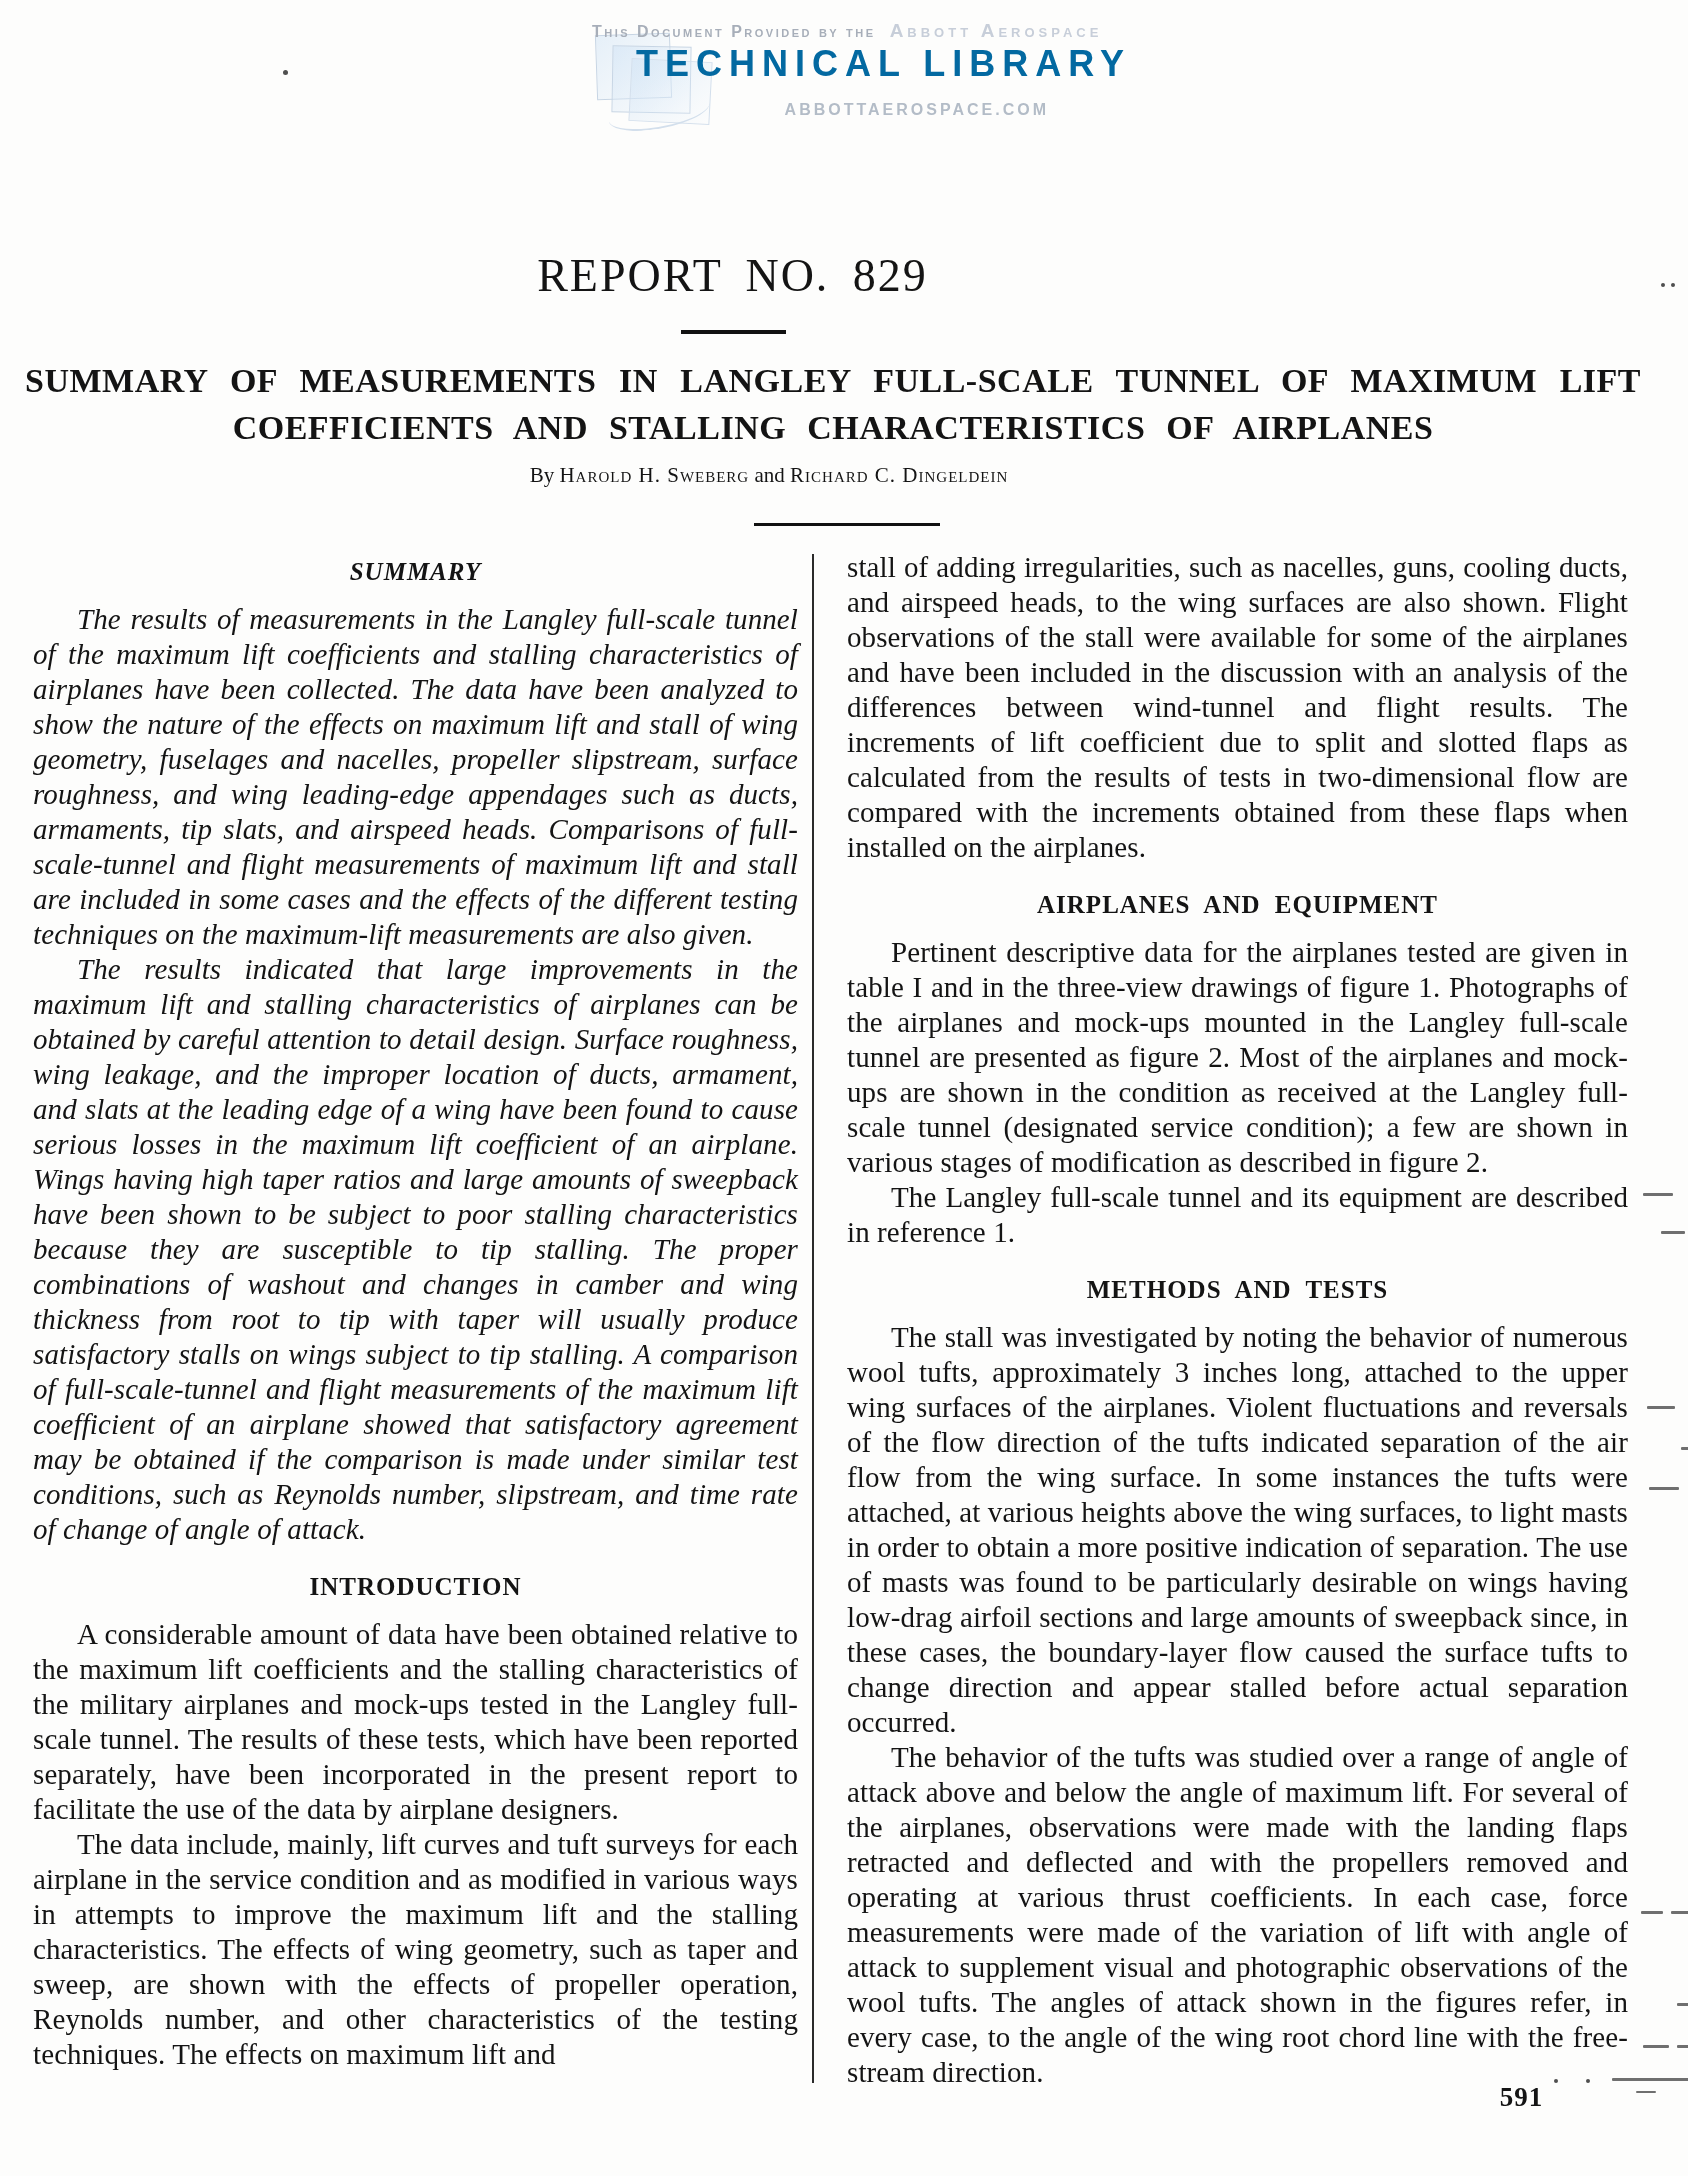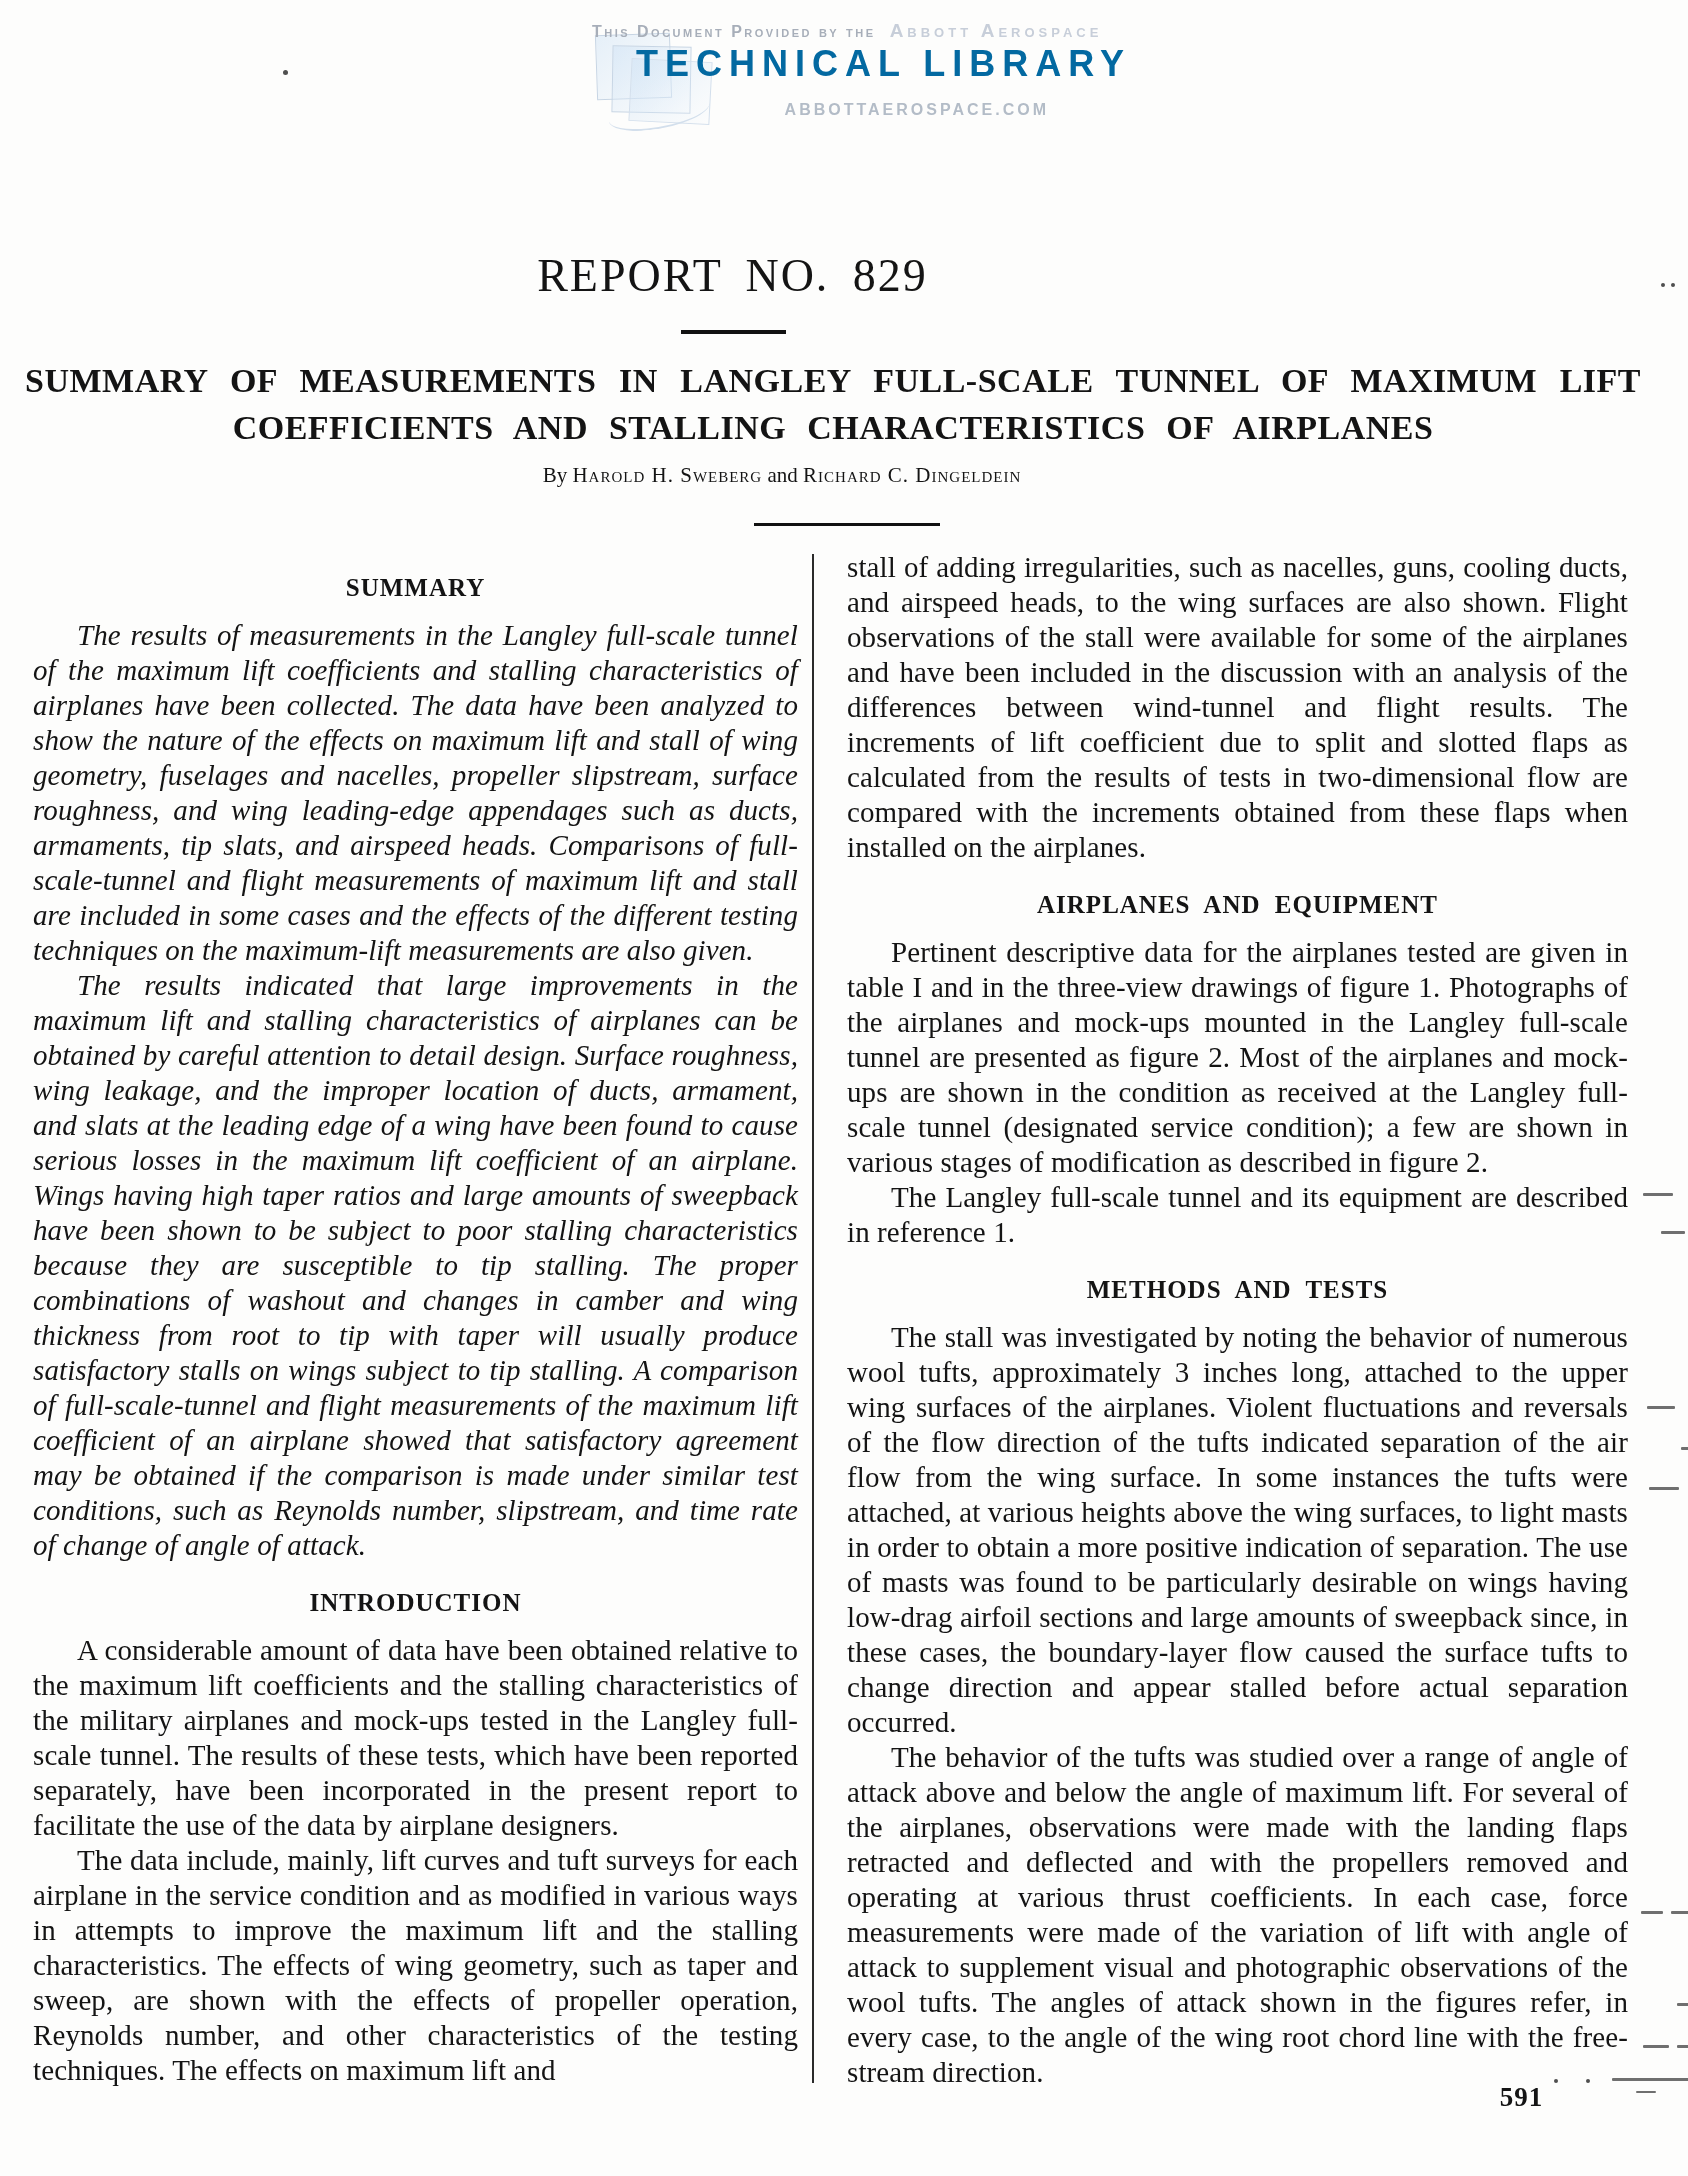--- a/index.html
+++ b/index.html
@@ -47,39 +47,39 @@
   .report-no{
     position:absolute;left:0;top:249px;width:1465px;text-align:center;
     font-size:46px;font-weight:normal;letter-spacing:2px;word-spacing:10px;margin:0;
   }
   .rule{position:absolute;background:#111;}
   .rule1{left:681px;top:330px;width:105px;height:4px;}
   .rule2{left:754px;top:523px;width:186px;height:3px;}
   .title{position:absolute;left:25px;top:360px;width:1616px;margin:0;font-weight:bold;font-size:34px;line-height:42px;}
   .title .t1{display:block;text-align:justify;text-align-last:justify;letter-spacing:0.5px;word-spacing:6px;}
   .title .t2{display:block;text-align:center;letter-spacing:0.5px;word-spacing:12px;margin-top:5px;}
-  .byline{position:absolute;left:17px;top:463px;width:1530px;margin:0;text-align:center;font-size:21px;}
+  .byline{position:absolute;left:4px;top:463px;width:1530px;margin:0;text-align:center;font-size:21px;}
   .byline .sc{font-variant:small-caps;letter-spacing:1px;}
   
   .columns{position:absolute;left:33px;top:550px;width:1596px;}
   .col{position:absolute;top:0;}
   .col-left{left:0;width:765px;}
   .col-right{left:814px;width:781px;}
   .col-divider{position:absolute;left:779px;top:4px;width:2px;height:1529px;background:#2a2a2a;}
   .col p{
     margin:0;font-size:29px;line-height:35px;text-align:justify;
     letter-spacing:0.1px;
   }
   .col p.ind{text-indent:44px;}
   .col p.ital{font-style:italic;}
   .col h3{
     margin:26px 0 16px;font-size:25px;font-weight:bold;text-align:center;
     letter-spacing:1px;word-spacing:7px;
   }
-  .col-left h3:first-child{margin-top:24px;}
+  .col-left h3:first-child{margin-top:8px;font-style:italic;}
   
   .page-number{
     position:absolute;left:1476px;top:2082px;width:91px;text-align:center;
     font-size:27px;font-weight:bold;letter-spacing:1px;
   }
   .artifact{position:absolute;background:#6f6f6f;border-radius:1px;}
   .dotspot{position:absolute;background:#4f4f4f;border-radius:50%;}
 </style>
 </head>
 <body>

